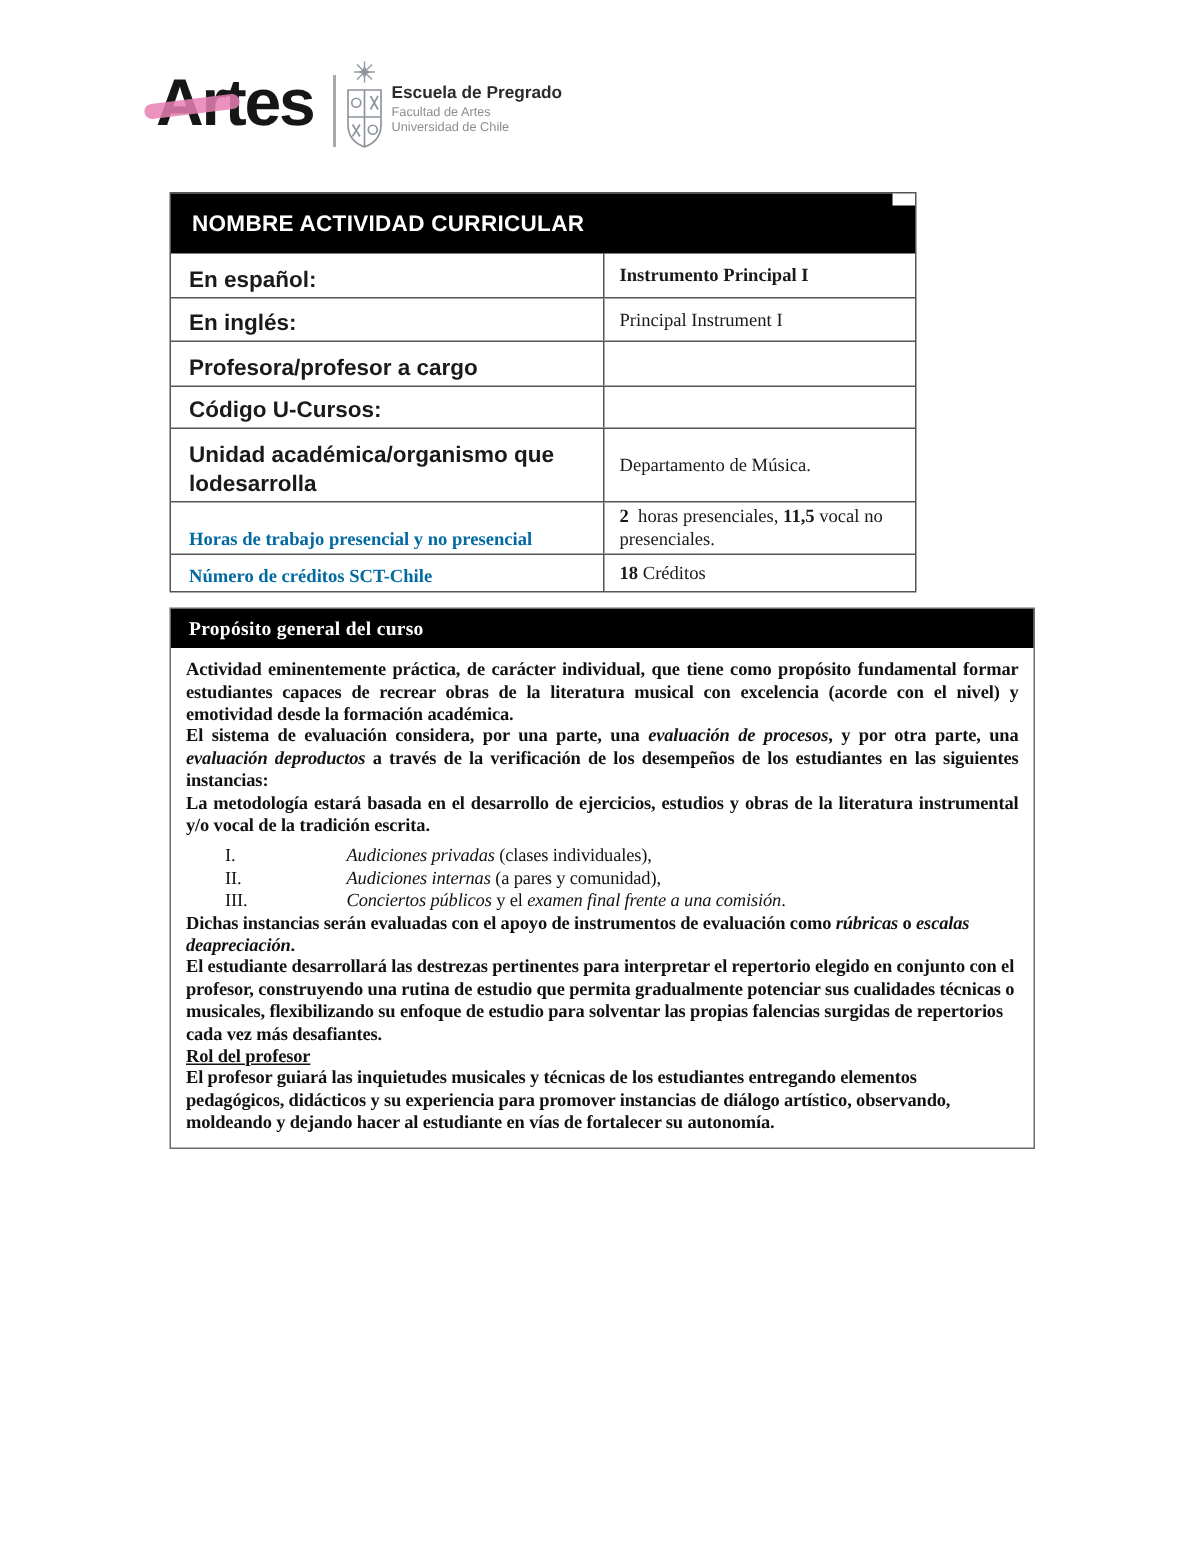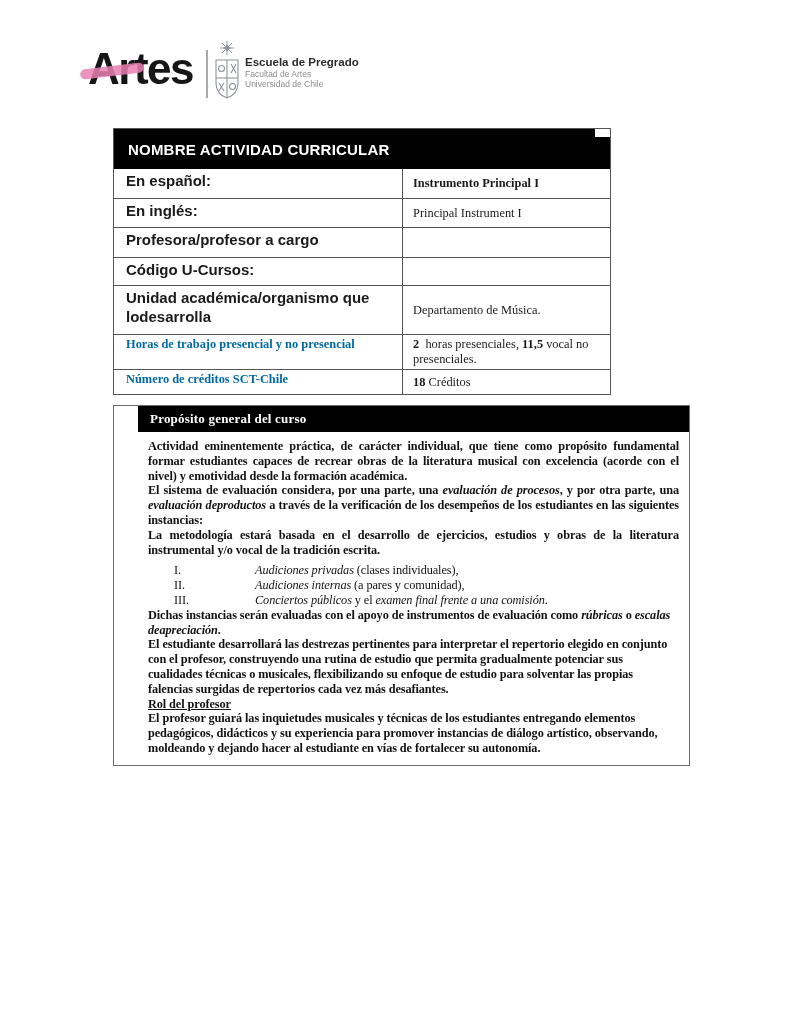--- a/index.html
+++ b/index.html
@@ -4,21 +4,21 @@
 <style>
   html,body{margin:0;padding:0;}
   body{
     width:800px;height:1035px;background:#ffffff;position:relative;
     font-family:"Liberation Serif", serif;color:#141414;
     -webkit-font-smoothing:antialiased;
   }
   .page{position:absolute;inset:0;}
 
   
-  .logo{position:absolute;left:88px;top:42px;width:300px;height:70px;}
+  .logo{position:absolute;left:104px;top:42px;width:300px;height:70px;}
   .wordmark{
     position:absolute;left:0;top:2px;
     font-family:"Liberation Sans", sans-serif;font-weight:700;
     font-size:44px;letter-spacing:-1.5px;color:#161616;z-index:1;
   }
   .pink-stroke{
     position:absolute;left:-8px;top:24px;width:64px;height:10px;
     background:#e77fb4;border-radius:6px;transform:rotate(-7deg);
     opacity:.85;z-index:2;
   }
@@ -36,36 +36,36 @@
   .t1-header{
     height:40px;background:#000;color:#fff;position:relative;
     display:flex;align-items:center;padding-left:14px;box-sizing:border-box;
     font-family:"Liberation Sans", sans-serif;font-weight:700;font-size:15px;
     letter-spacing:.2px;
   }
   .hdr-notch{position:absolute;top:0;right:0;width:15px;height:8px;background:#fff;}
   .t1-row{display:flex;border-top:1.4px solid #555;}
   .cell-l{
     width:289px;box-sizing:border-box;border-right:1.4px solid #555;
-    display:flex;flex-direction:column;justify-content:flex-start;
+    display:flex;flex-direction:column;justify-content:flex-end;
     padding:2px 8px 2px 12px;
   }
   .cell-r{flex:1;display:flex;align-items:center;padding:2px 8px 2px 10px;box-sizing:border-box;}
   .rh29{min-height:29px}.rh28{min-height:28px}.rh27{min-height:27px}
   .rh48{min-height:48px}.rh26{min-height:26px}.rh24{min-height:24px}
   .lab-sans{font-family:"Liberation Sans", sans-serif;font-weight:700;font-size:15px;color:#1a1a1a;line-height:19px;}
   .lab-serif{font-family:"Liberation Serif", serif;font-weight:700;font-size:12.4px;color:#0369a1;}
   .val{font-size:12.4px;white-space:pre-wrap;color:#1a1a1a;}
   .val b{font-weight:700;}
   .val-b{font-weight:700;}
 
   
   .s2{
     position:absolute;left:113px;top:405px;width:577px;
-    box-sizing:border-box;border:1.4px solid #6b6b6b;background:#fff;padding-left:24px;
+    box-sizing:border-box;border:1.4px solid #6b6b6b;background:#fff;
   }
   .s2-header{
     background:#000;color:#fff;font-weight:700;font-size:13px;
     padding:5px 0 5px 12px;letter-spacing:.2px;
   }
   .s2-body{
     padding:7px 10px 9px 10px;font-size:12.3px;line-height:14.8px;
     letter-spacing:-0.1px;color:#121212;
   }
   .s2-body p{margin:0;font-weight:bold;}

